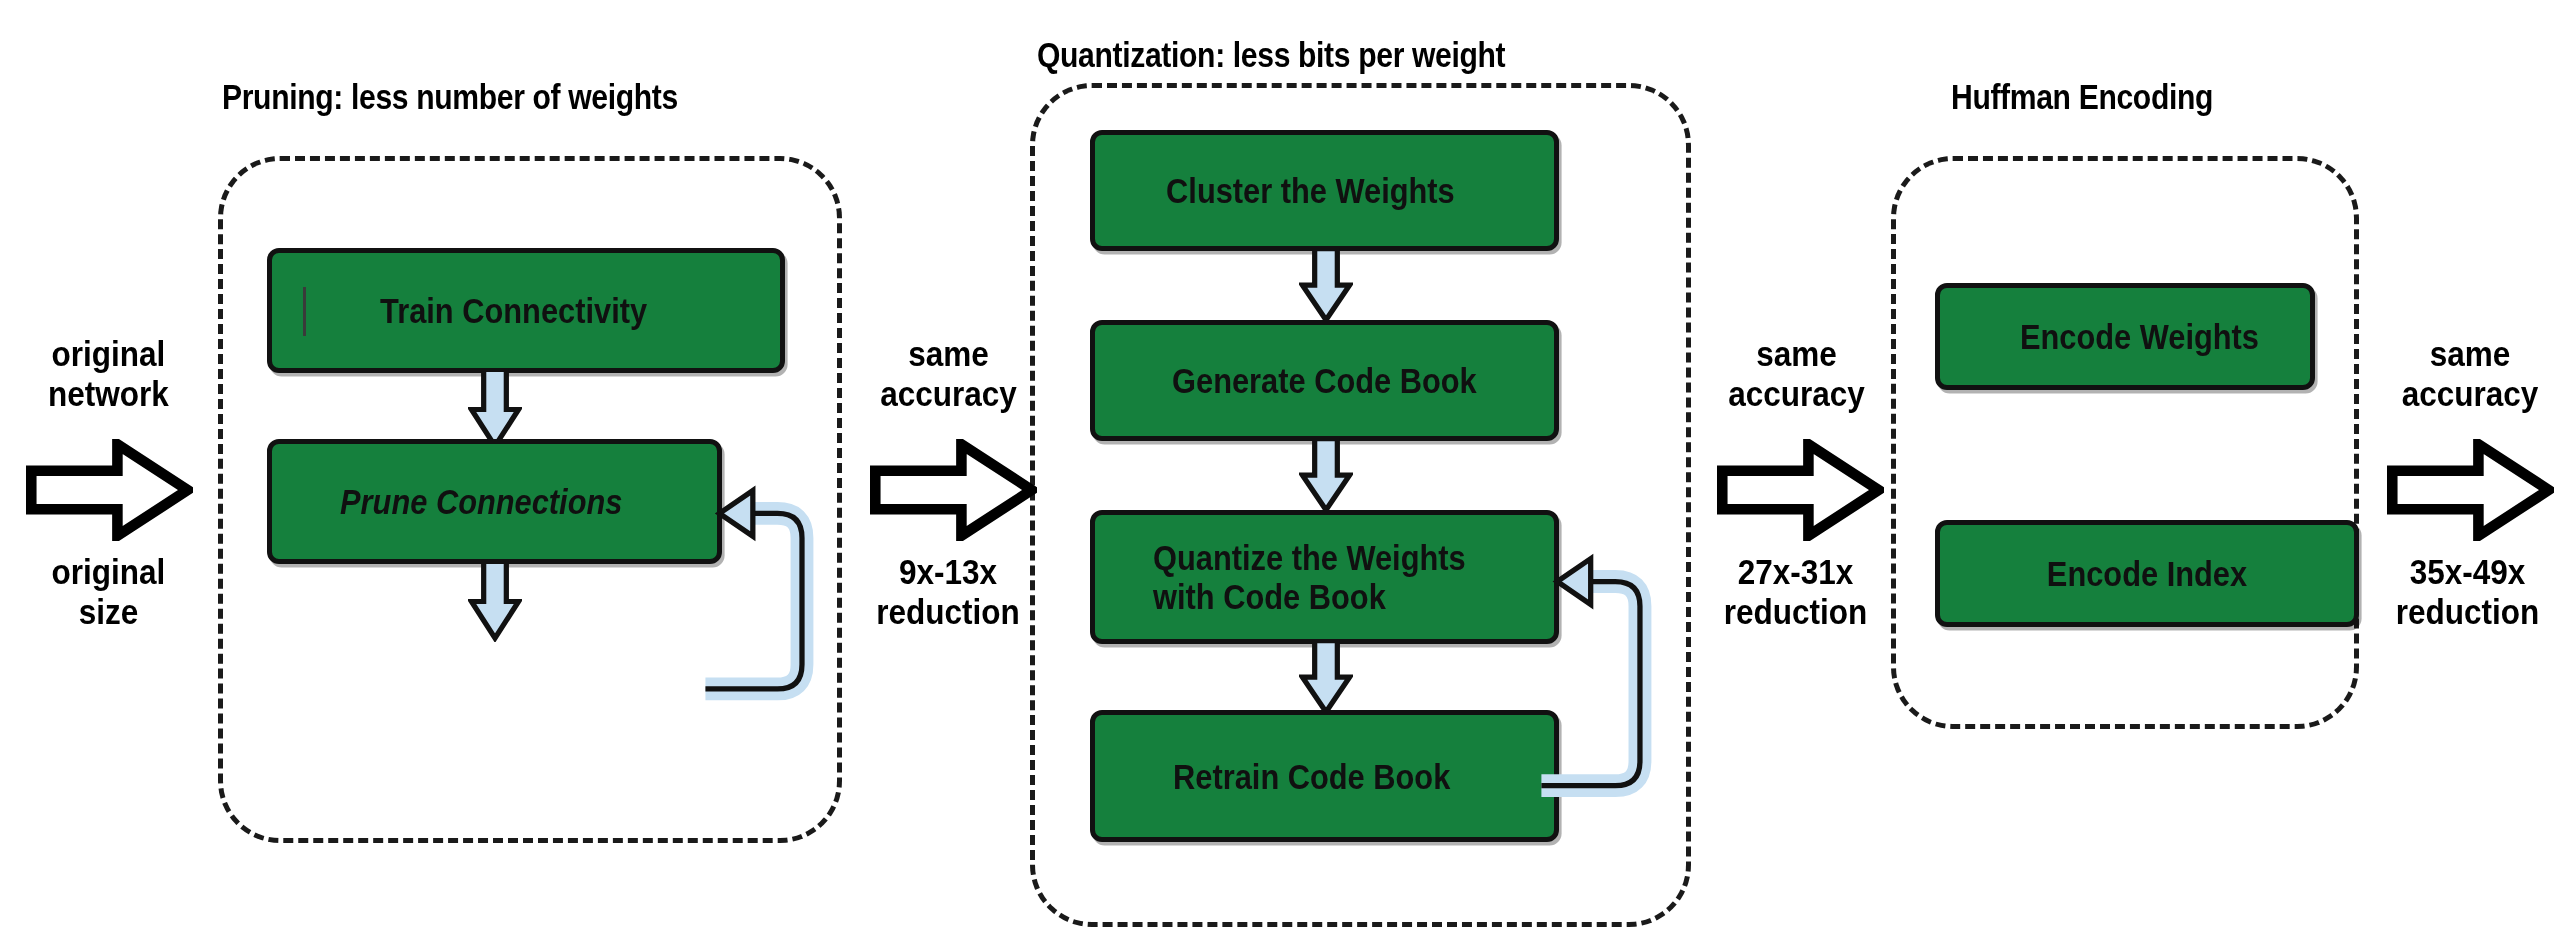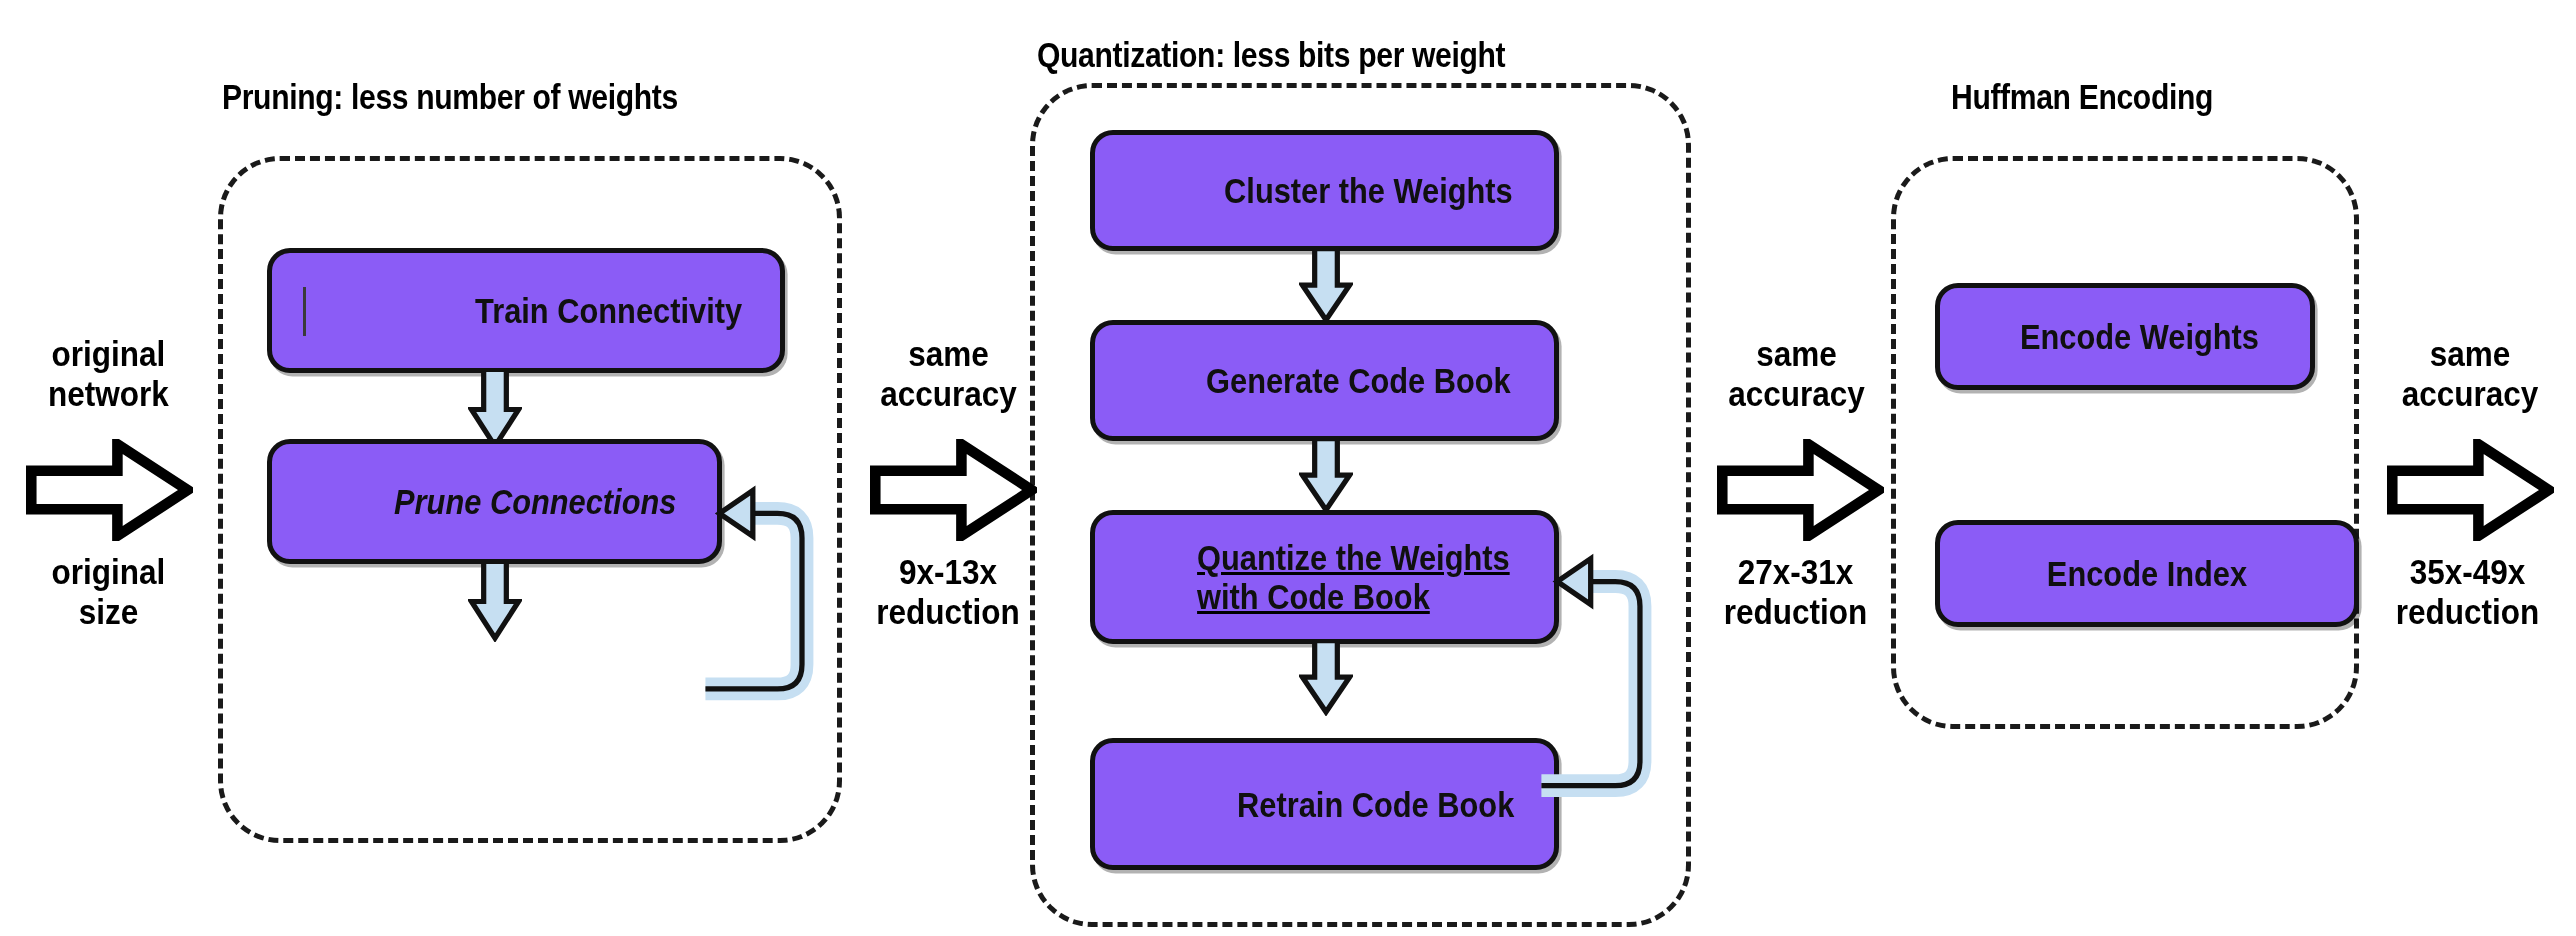--- a/index.html
+++ b/index.html
@@ -23,26 +23,26 @@
     position:absolute;
     border:5.3px dashed #1a1a1a;
     border-radius:62px;
     box-sizing:border-box;
     background:transparent;
   }
 
   .pbox{
     position:absolute;
     box-sizing:border-box;
-    background:#8b5cf6;
+    background:#15803d;
     border:5.3px solid #111111;
-    border-radius:23px;
+    border-radius:12px;
     display:flex;
     align-items:center;
-    justify-content:flex-end;
+    justify-content:center;
     box-shadow:2.6px 3.5px 0 rgba(0,0,0,0.30);
   }
   .pbox .ptext{
     font-family:"Liberation Sans",sans-serif;
     font-weight:bold;
     font-size:35px;
     line-height:39px;
     color:#101010;
     white-space:pre-line;
     transform:scaleX(0.88);
@@ -122,30 +122,30 @@
   </svg>
 
   <div class="pbox" style="left:1090px;top:320px;width:469px;height:121px;padding-left:30px;">
     <span class="ptext">Generate Code Book</span>
   </div>
 
   <svg class="downarrow" style="left:1299px;top:438px;" width="54" height="76" viewBox="0 0 62 86">
     <path d="M18,0 L44,0 L44,42 L58,42 L31,82 L4,42 L18,42 Z" fill="#c6dff2" stroke="#111111" stroke-width="6" stroke-linejoin="miter"></path>
   </svg>
 
-  <div class="pbox" style="left:1090px;top:510px;width:469px;height:134px;text-decoration:underline;">
+  <div class="pbox" style="left:1090px;top:510px;width:469px;height:134px;">
     <span class="ptext">Quantize the Weights
 with Code Book</span>
   </div>
 
   <svg class="downarrow" style="left:1299px;top:640px;" width="54" height="76" viewBox="0 0 62 86">
     <path d="M18,0 L44,0 L44,42 L58,42 L31,82 L4,42 L18,42 Z" fill="#c6dff2" stroke="#111111" stroke-width="6" stroke-linejoin="miter"></path>
   </svg>
 
-  <div class="pbox" style="left:1090px;top:710px;width:469px;height:132px;margin-top:28px;">
+  <div class="pbox" style="left:1090px;top:710px;width:469px;height:132px;">
     <span class="ptext">Retrain Code Book</span>
   </div>
 
   <svg class="loop" style="left:1536px;top:534px;" width="134" height="264" viewBox="0 0 152 300">
     <path d="M6,286 L90,286 Q118,286 118,258 L118,82 Q118,54 90,54 L62,54" fill="none" stroke="#c6dff2" stroke-width="26" stroke-linecap="butt"></path>
     <path d="M6,286 L90,286 Q118,286 118,258 L118,82 Q118,54 90,54 L62,54" fill="none" stroke="#111111" stroke-width="6"></path>
     <path d="M62,28 L62,80 L24,54 Z" fill="#c6dff2" stroke="#111111" stroke-width="6" stroke-linejoin="miter"></path>
   </svg>
 
   <div class="pbox center" style="left:1935px;top:283px;width:380px;height:107px;padding-left:29px;">

